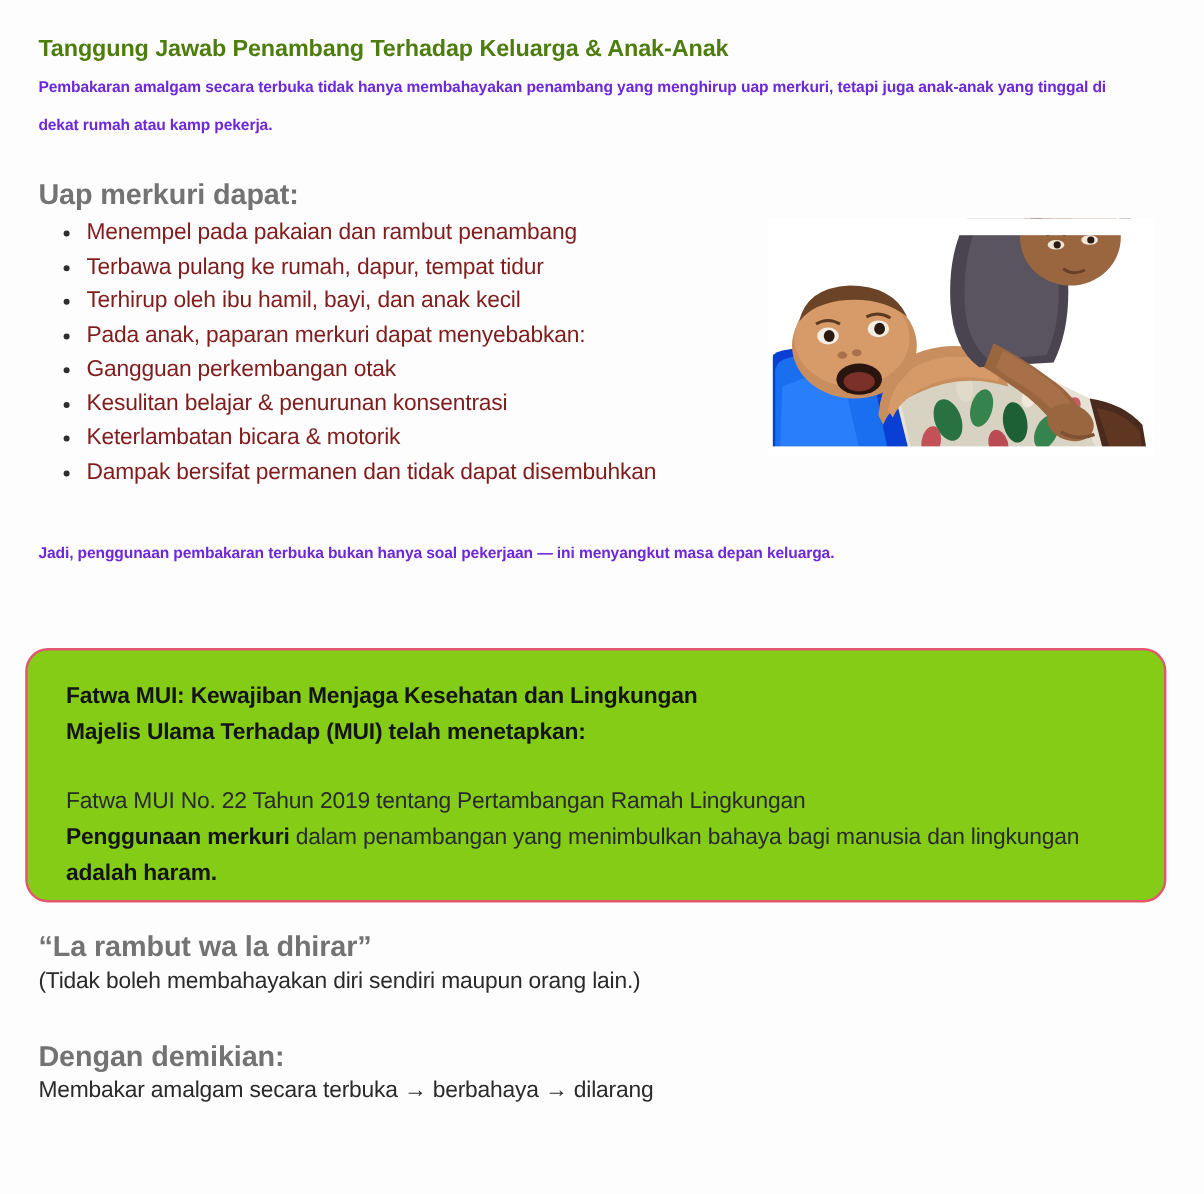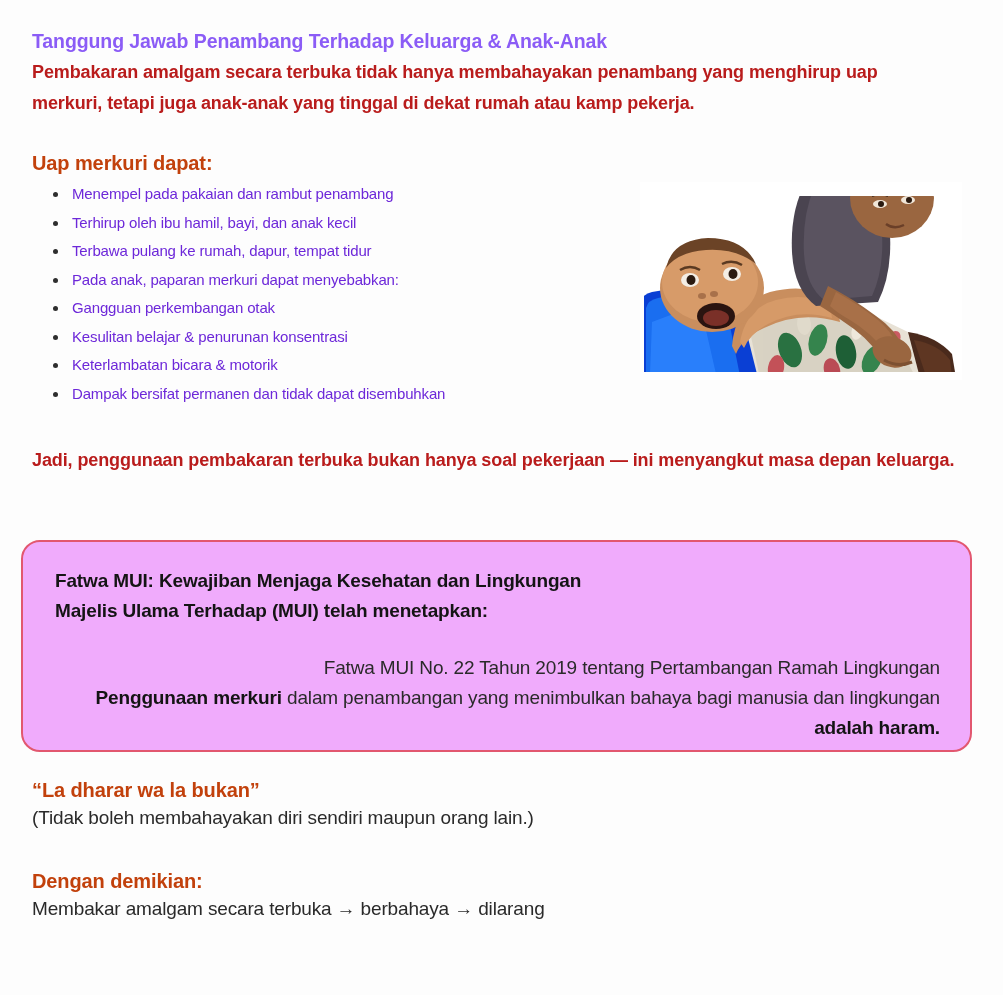--- a/index.html
+++ b/index.html
@@ -23,64 +23,64 @@
     box-sizing: border-box;
     padding: 26px 30px 0 32px;
   }
 
   
   .hd {
     font-weight: bold;
     font-size: 19.5px;
     line-height: 31px;
     letter-spacing: -0.1px;
-    color: #8b5cf6;
+    color: #4d7c0f;
   }
   .hd-title {
     margin: 0 0 0 0;
   }
   .intro {
     font-weight: bold;
-    font-size: 18px;
+    font-size: 13px;
     line-height: 31px;
     letter-spacing: -0.1px;
-    color: #b91c1c;
+    color: #6d28d9;
     max-width: 905px;
     margin: 0;
   }
 
   .section-label {
     font-weight: bold;
-    font-size: 20px;
+    font-size: 24px;
     line-height: 28px;
     letter-spacing: -0.1px;
-    color: #c2410c;
+    color: #737373;
   }
 
   .body-line {
     font-weight: normal;
     font-size: 19px;
     line-height: 28px;
     letter-spacing: -0.15px;
     color: #2a2a2a;
   }
 
   
   ul.bullets {
     list-style: none;
     margin: 3px 0 0 0;
     padding: 0;
   }
   ul.bullets li {
     position: relative;
     padding-left: 40px;
-    font-size: 15px;
+    font-size: 19px;
     line-height: 28.5px;
     letter-spacing: -0.15px;
-    color: #6d28d9;
+    color: #7f1d1d;
     white-space: nowrap;
   }
   ul.bullets li .dot {
     position: absolute;
     left: 21px;
     top: 12px;
     width: 5px;
     height: 5px;
     border-radius: 50%;
     background: #2e2e2e;
@@ -101,37 +101,36 @@
   
   .callout {
     position: absolute;
     left: 21px;
     top: 540px;
     width: 951px;
     height: 212px;
     box-sizing: border-box;
     border: 2px solid #e2576f;
     border-radius: 19px;
-    background: #f0abfc;
+    background: #84cc16;
     padding: 24px 30px 0 32px;
   }
   .callout .c-bold {
     font-weight: bold;
     font-size: 19px;
     line-height: 30px;
     letter-spacing: -0.15px;
     color: #141414;
   }
   .callout .c-body {
     font-weight: normal;
     font-size: 19px;
     line-height: 30px;
     letter-spacing: -0.15px;
     color: #2a2a2a;
-    text-align: right;
   }
   .callout .c-gap { height: 27px; }
   .callout b { font-weight: bold; color: #141414; }
 
   
   .sp-1 { height: 30px; }
   .sp-3 { height: 37px; }
   .sp-5 { height: 35px; }
 
   .block-jadi {
@@ -152,22 +151,22 @@
   <div class="hd hd-title">Tanggung Jawab Penambang Terhadap Keluarga &amp; Anak-Anak</div>
 
   <div class="intro">Pembakaran amalgam secara terbuka tidak hanya membahayakan penambang yang menghirup uap merkuri, tetapi juga anak-anak yang tinggal di dekat rumah atau kamp pekerja.</div>
 
   <div class="sp-1"></div>
 
   <div class="section-label">Uap merkuri dapat:</div>
 
   <ul class="bullets">
     <li><span class="dot"></span><span>Menempel pada pakaian dan rambut penambang</span></li>
+    <li><span class="dot"></span><span>Terbawa pulang ke rumah, dapur, tempat tidur</span></li>
     <li><span class="dot"></span><span>Terhirup oleh ibu hamil, bayi, dan anak kecil</span></li>
-    <li><span class="dot"></span><span>Terbawa pulang ke rumah, dapur, tempat tidur</span></li>
     <li><span class="dot"></span><span>Pada anak, paparan merkuri dapat menyebabkan:</span></li>
     <li><span class="dot"></span><span>Gangguan perkembangan otak</span></li>
     <li><span class="dot"></span><span>Kesulitan belajar &amp; penurunan konsentrasi</span></li>
     <li><span class="dot"></span><span>Keterlambatan bicara &amp; motorik</span></li>
     <li><span class="dot"></span><span>Dampak bersifat permanen dan tidak dapat disembuhkan</span></li>
   </ul>
 
   <div class="sp-3"></div>
 
   <div class="intro block-jadi">Jadi, penggunaan pembakaran terbuka bukan hanya soal pekerjaan — ini menyangkut masa depan keluarga.</div>
@@ -247,21 +246,21 @@
 
   <div class="callout">
     <div class="c-bold">Fatwa MUI: Kewajiban Menjaga Kesehatan dan Lingkungan</div>
     <div class="c-bold">Majelis Ulama Terhadap (MUI) telah menetapkan:</div>
     <div class="c-gap"></div>
     <div class="c-body">Fatwa MUI No. 22 Tahun 2019 tentang Pertambangan Ramah Lingkungan</div>
     <div class="c-body"><b>Penggunaan merkuri</b><span> dalam penambangan yang menimbulkan bahaya bagi manusia dan lingkungan </span><b>adalah haram.</b></div>
   </div>
 
   <div class="footer-wrap">
-    <div class="section-label">“La dharar wa la bukan”</div>
+    <div class="section-label">“La rambut wa la dhirar”</div>
     <div class="body-line">(Tidak boleh membahayakan diri sendiri maupun orang lain.)</div>
 
     <div class="sp-5"></div>
 
     <div class="section-label">Dengan demikian:</div>
     <div class="body-line">Membakar amalgam secara terbuka → berbahaya → dilarang</div>
   </div>
 
 </div>
 

